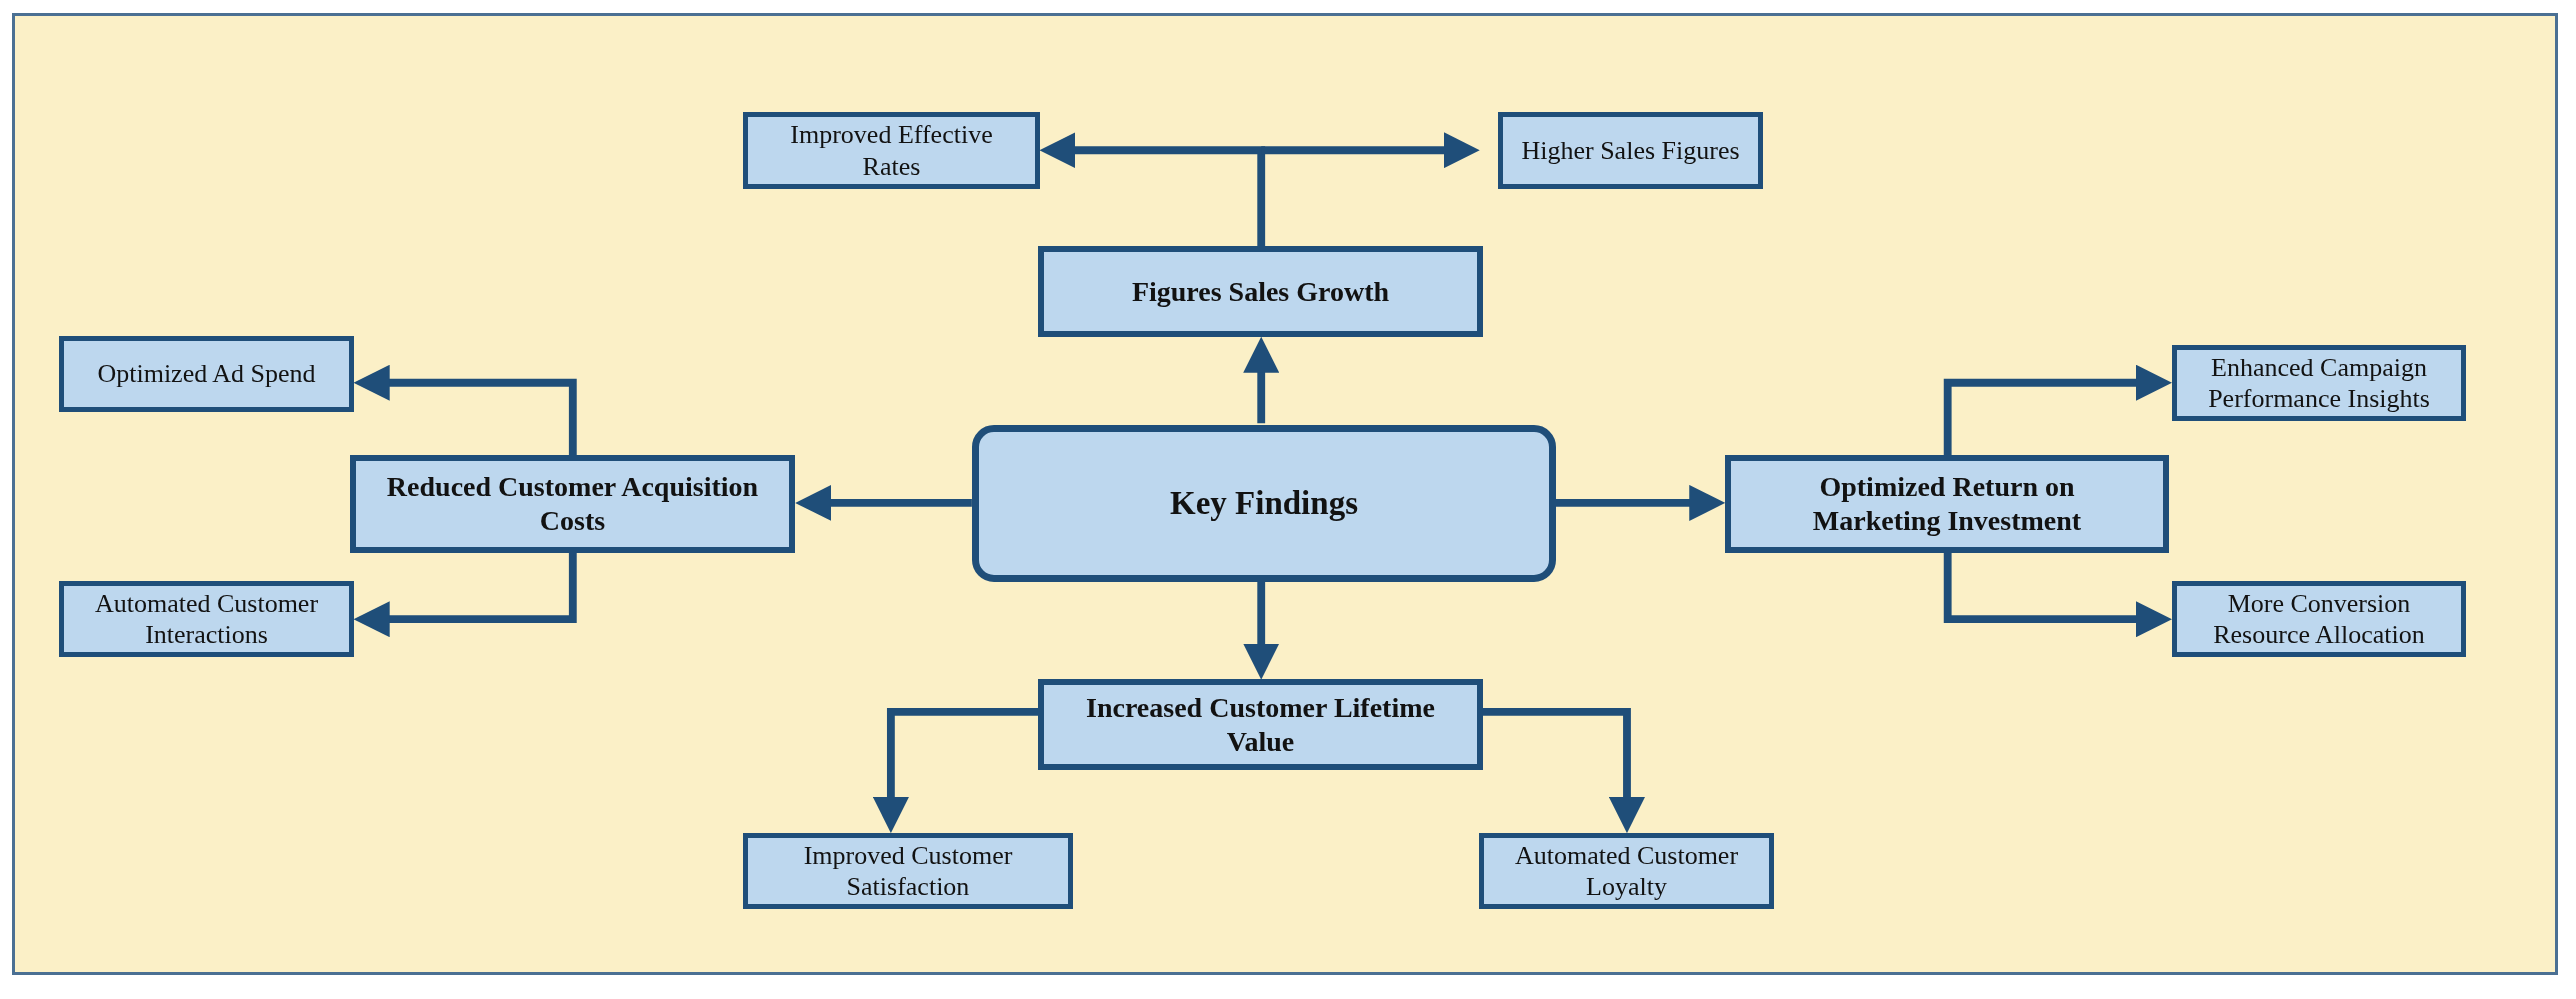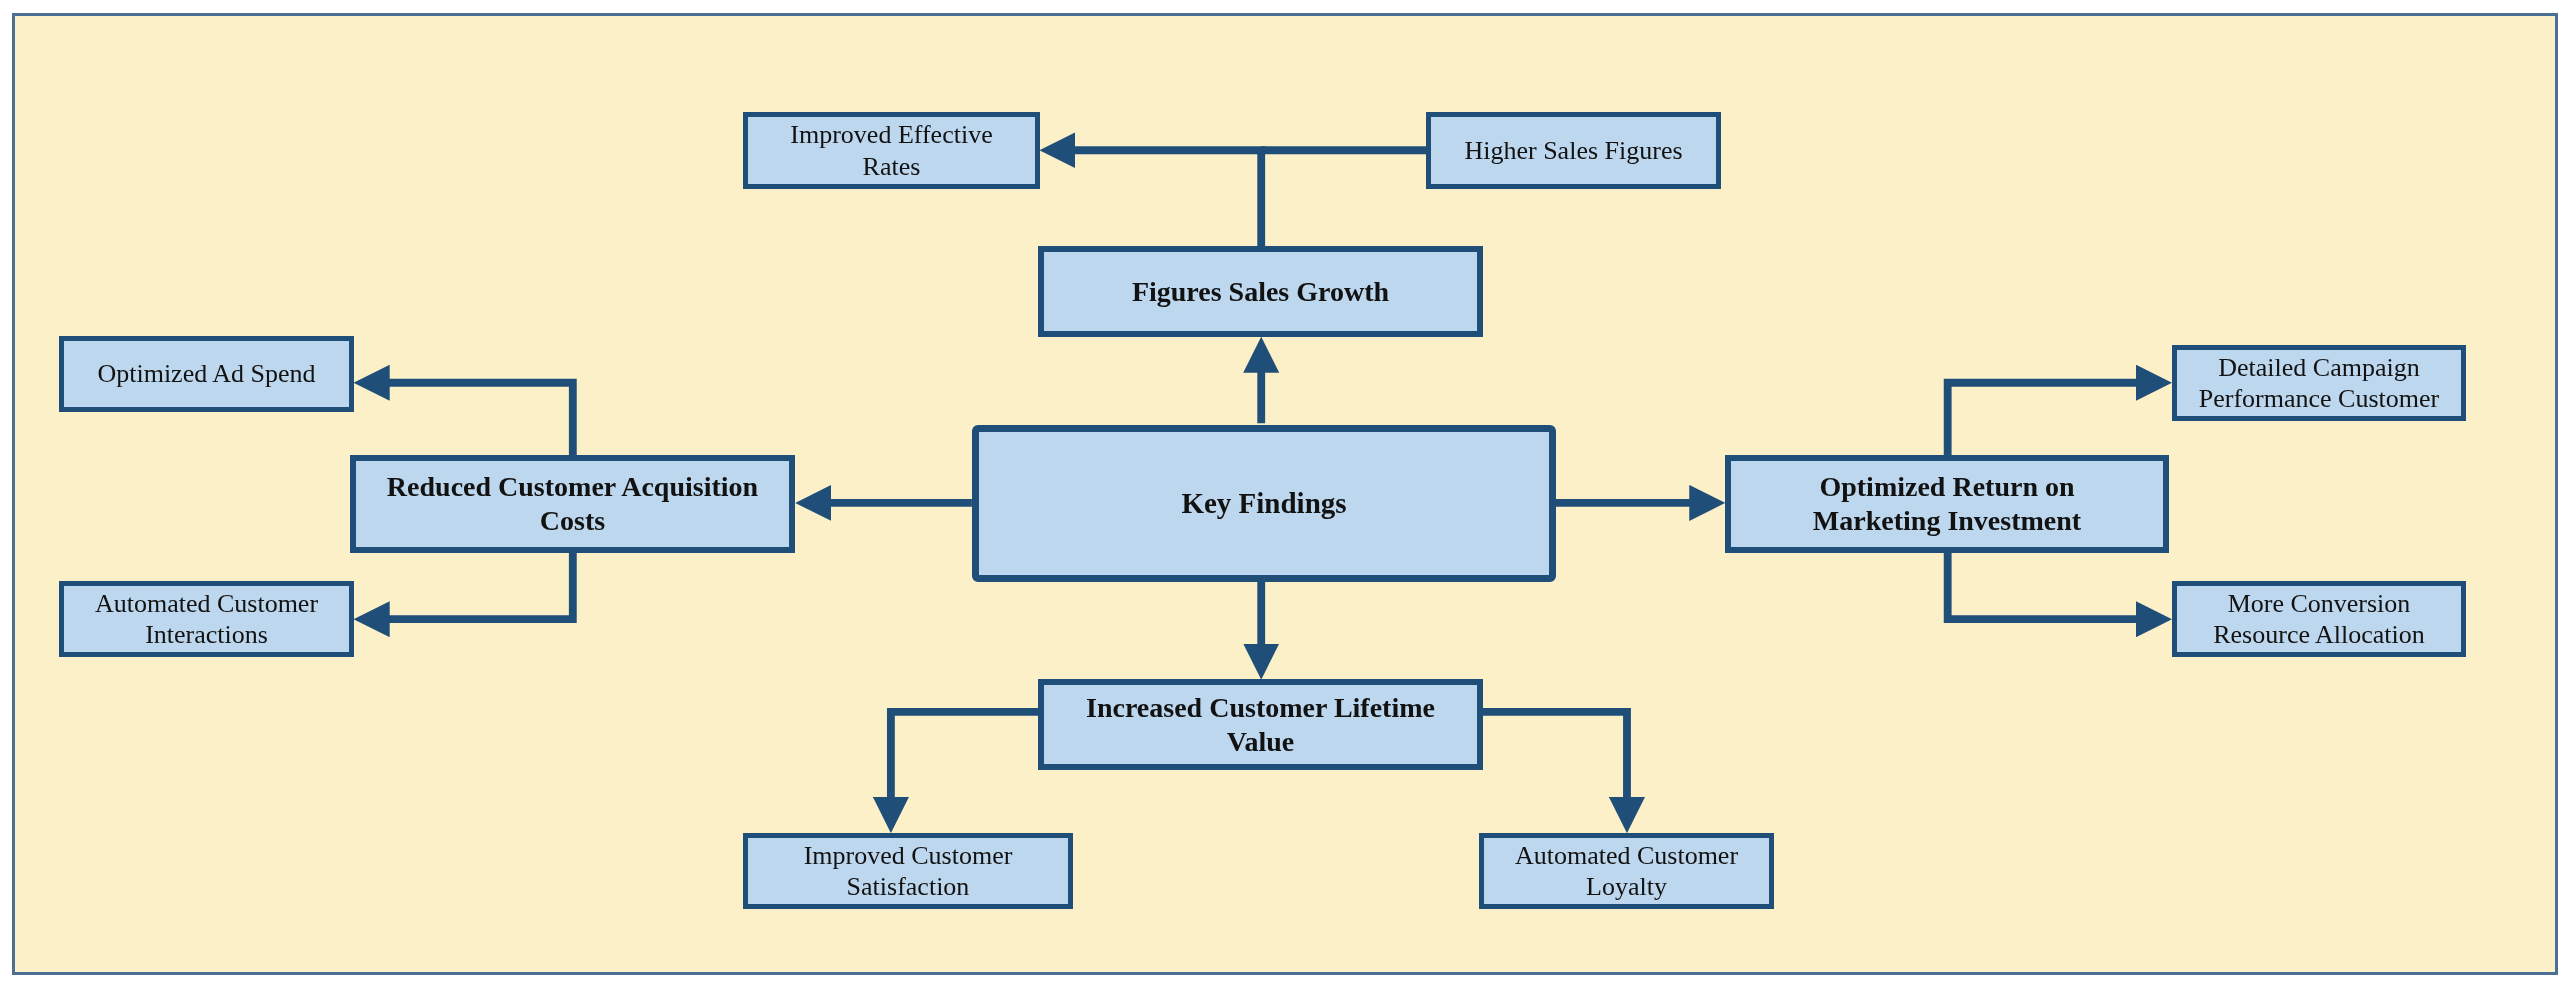--- a/index.html
+++ b/index.html
@@ -24,28 +24,28 @@
   svg.connectors{position:absolute;left:0;top:0;width:2576px;height:1000px;pointer-events:none}
   .edge{fill:none;stroke:var(--connector);stroke-width:12px;stroke-linejoin:miter}
   #arrowhead path{fill:var(--connector)}
   .node{
     position:absolute;display:flex;align-items:center;justify-content:center;
     text-align:center;color:var(--text_color);
     background:var(--node_fill);
     border:5.9px solid var(--node_border);
   }
   .node .lbl{display:inline-block}
-  .center{border-width:7.2px;border-radius:6px;font-weight:bold;font-size:29px;line-height:1.15}
+  .center{border-width:7.2px;border-radius:22px;font-weight:bold;font-size:33px;line-height:1.15}
   .parent{border-width:6.5px;font-weight:bold;font-size:28px;line-height:1.2}
   .leaf{font-size:26px;line-height:1.2}
   
   .n-key{left:972px;top:425px;width:584px;height:157px}
   .n-esg{left:1038px;top:246px;width:445px;height:91px}
   .n-icr{left:743px;top:112px;width:297px;height:77px}
-  .n-hsf{left:1426px;top:112px;width:295px;height:77px}
+  .n-hsf{left:1498px;top:112px;width:265px;height:77px}
   .n-rcac{left:350px;top:455px;width:445px;height:98px}
   .n-oas{left:59px;top:336px;width:295px;height:76px}
   .n-aci{left:59px;top:581px;width:295px;height:76px}
   .n-orm{left:1725px;top:455px;width:444px;height:98px}
   .n-dcp{left:2172px;top:345px;width:294px;height:76px}
   .n-mer{left:2172px;top:581px;width:294px;height:76px}
   .n-iclv{left:1038px;top:679px;width:445px;height:91px}
   .n-ics{left:743px;top:833px;width:330px;height:76px}
   .n-icl{left:1479px;top:833px;width:295px;height:76px}
   
@@ -106,21 +106,21 @@
   <span class="lbl">Optimized Ad Spend</span>
 </div>
 <div class="node leaf n-aci">
   <span class="lbl w400">Automated Customer Interactions</span>
 </div>
 
 <div class="node parent n-orm">
   <span class="lbl w520">Optimized Return on Marketing Investment</span>
 </div>
 <div class="node leaf n-dcp">
-  <span class="lbl w390">Detailed Campaign Performance Customer</span>
+  <span class="lbl w390">Enhanced Campaign Performance Insights</span>
 </div>
 <div class="node leaf n-mer">
   <span class="lbl w370">More Conversion Resource Allocation</span>
 </div>
 
 <div class="node parent n-iclv">
   <span class="lbl w620">Increased Customer Lifetime Value</span>
 </div>
 <div class="node leaf n-ics">
   <span class="lbl w390">Improved Customer Satisfaction</span>

